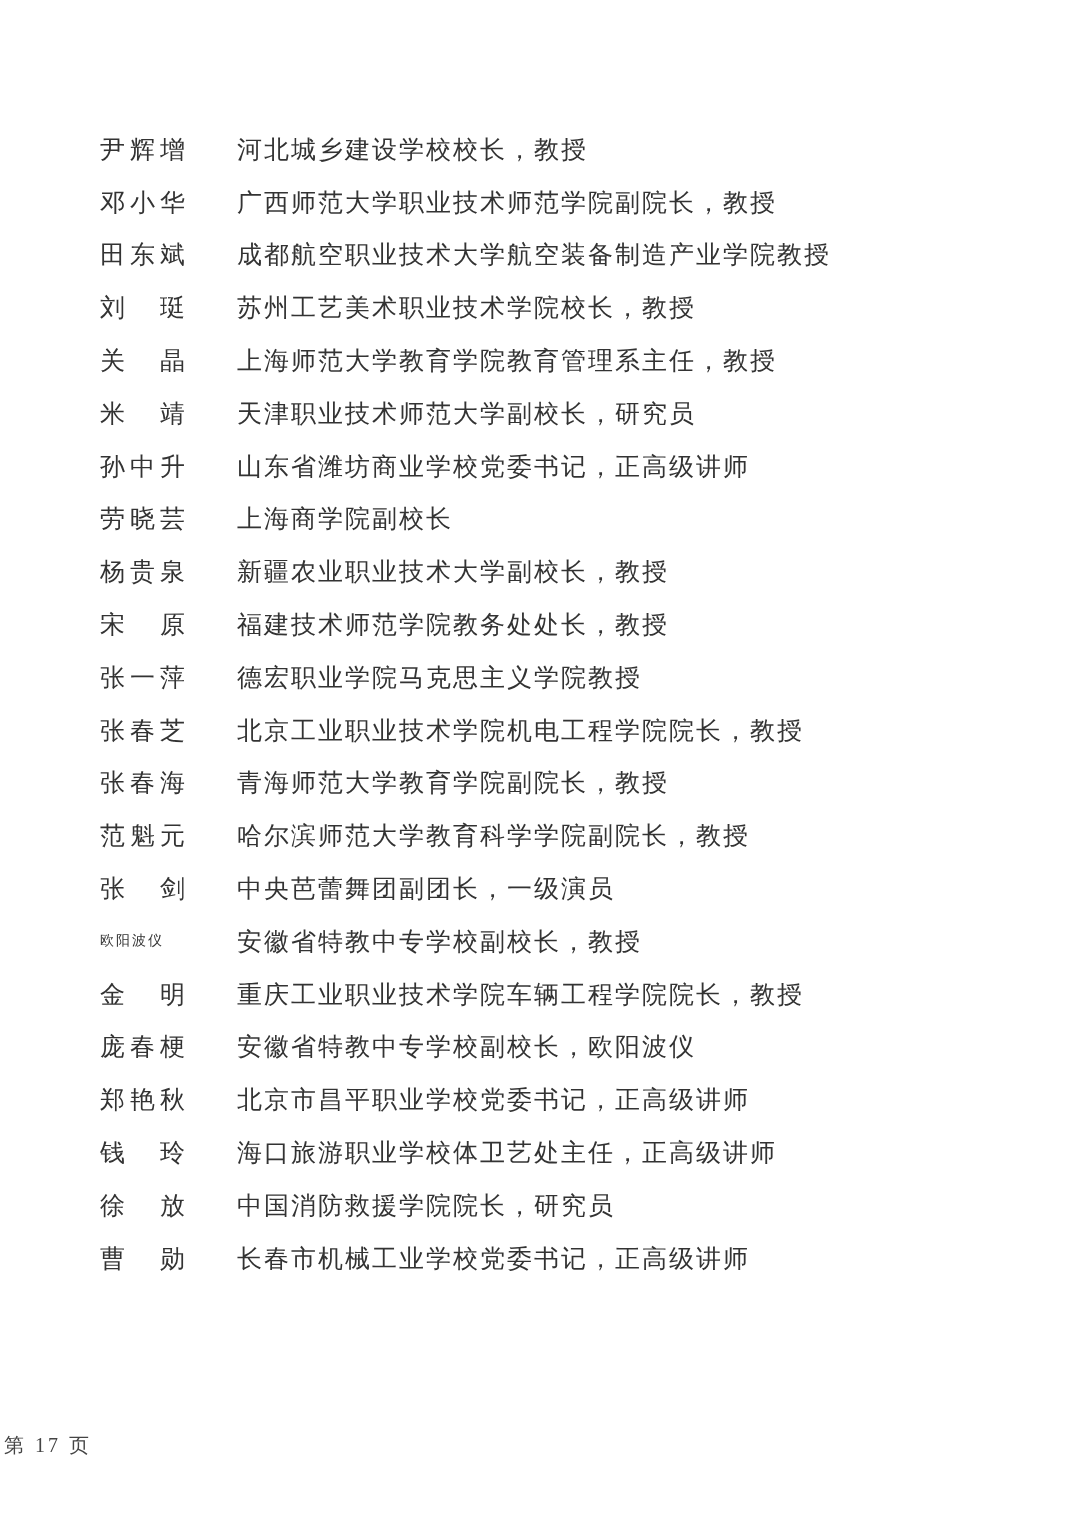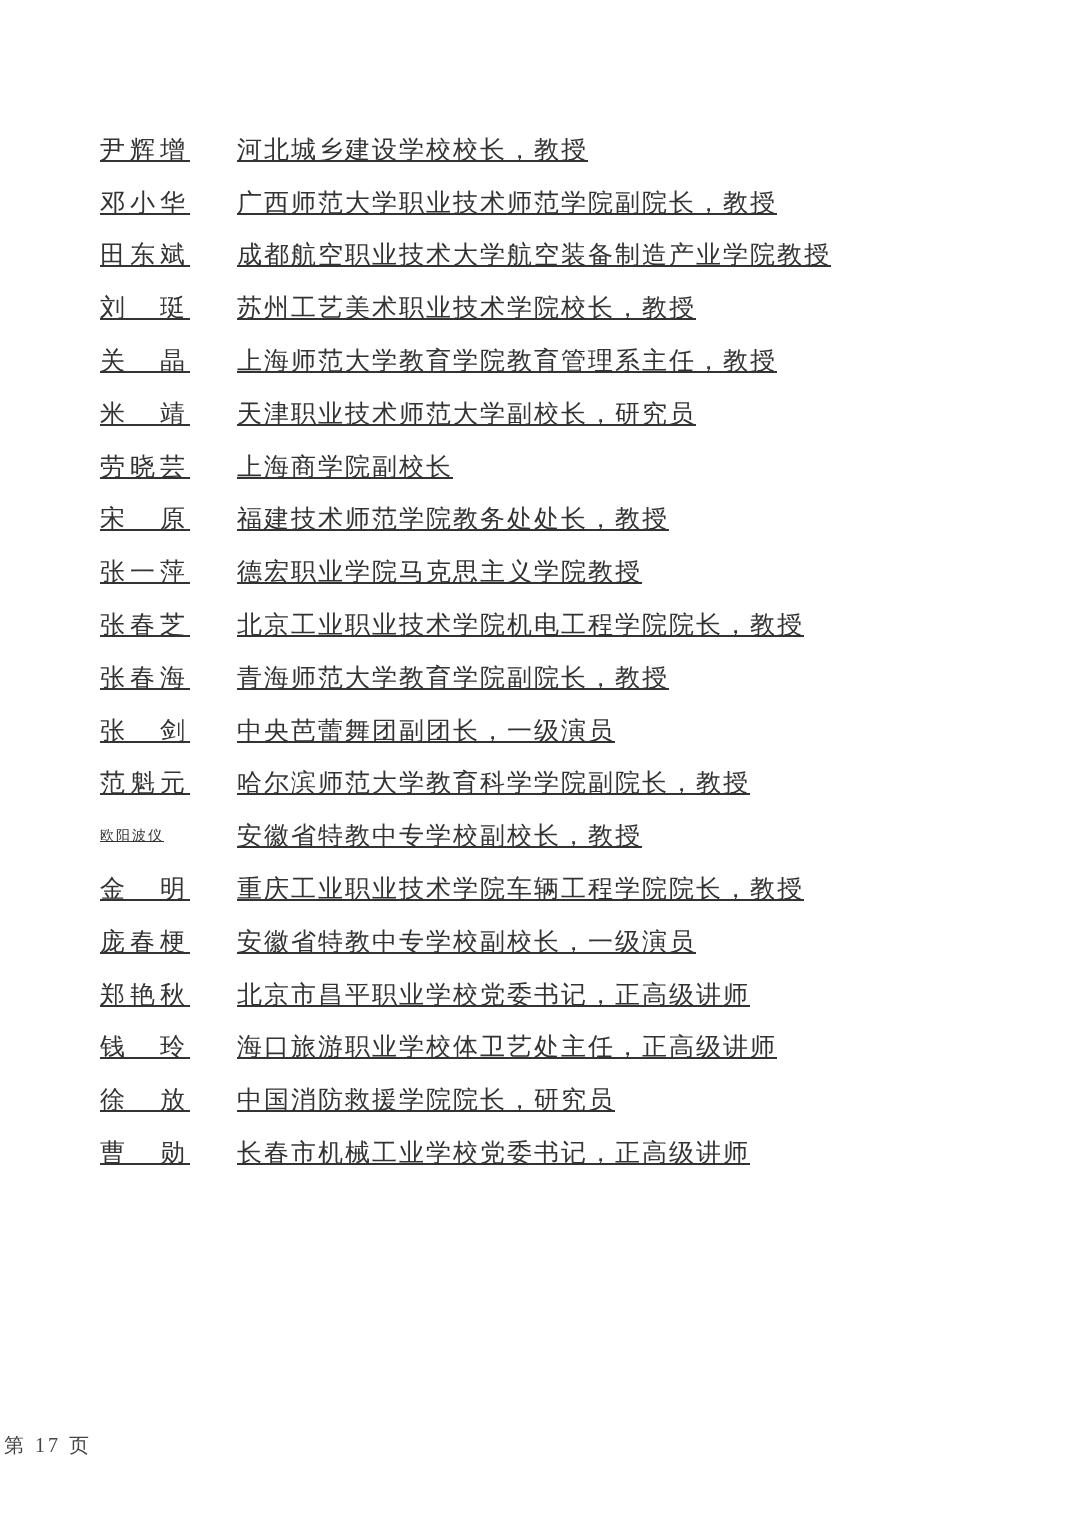--- a/index.html
+++ b/index.html
@@ -15,21 +15,20 @@
     font-family: "Liberation Serif", "DejaVu Serif", serif;
     color: #333333;
     overflow: hidden;
     box-sizing: border-box;
   }
   .list {
     position: absolute;
     top: 123px;
     left: 100px;
     right: 60px;
-    text-decoration: underline;
   }
   .row {
     display: flex;
     align-items: center;
     height: 52.8px;
     white-space: nowrap;
   }
   .name {
     flex: 0 0 137px;
     width: 137px;
@@ -80,58 +79,66 @@
     </div>
     <div class="row">
       <span class="name">关　晶</span>
       <span class="title">上海师范大学教育学院教育管理系主任，教授</span>
     </div>
     <div class="row">
       <span class="name">米　靖</span>
       <span class="title">天津职业技术师范大学副校长，研究员</span>
     </div>
     <div class="row">
+      <span class="name">孙中升</span>
+      <span class="title">山东省潍坊商业学校党委书记，正高级讲师</span>
+    </div>
+    <div class="row">
       <span class="name">劳晓芸</span>
       <span class="title">上海商学院副校长</span>
+    </div>
+    <div class="row">
+      <span class="name">杨贵泉</span>
+      <span class="title">新疆农业职业技术大学副校长，教授</span>
     </div>
     <div class="row">
       <span class="name">宋　原</span>
       <span class="title">福建技术师范学院教务处处长，教授</span>
     </div>
     <div class="row">
       <span class="name">张一萍</span>
       <span class="title">德宏职业学院马克思主义学院教授</span>
     </div>
     <div class="row">
       <span class="name">张春芝</span>
       <span class="title">北京工业职业技术学院机电工程学院院长，教授</span>
     </div>
     <div class="row">
       <span class="name">张春海</span>
       <span class="title">青海师范大学教育学院副院长，教授</span>
     </div>
     <div class="row">
+      <span class="name">范魁元</span>
+      <span class="title">哈尔滨师范大学教育科学学院副院长，教授</span>
+    </div>
+    <div class="row">
       <span class="name">张　剑</span>
       <span class="title">中央芭蕾舞团副团长，一级演员</span>
-    </div>
-    <div class="row">
-      <span class="name">范魁元</span>
-      <span class="title">哈尔滨师范大学教育科学学院副院长，教授</span>
     </div>
     <div class="row">
       <span class="name compact">欧阳波仪</span>
       <span class="title">安徽省特教中专学校副校长，教授</span>
     </div>
     <div class="row">
       <span class="name">金　明</span>
       <span class="title">重庆工业职业技术学院车辆工程学院院长，教授</span>
     </div>
     <div class="row">
       <span class="name">庞春梗</span>
-      <span class="title">安徽省特教中专学校副校长，一级演员</span>
+      <span class="title">安徽省特教中专学校副校长，欧阳波仪</span>
     </div>
     <div class="row">
       <span class="name">郑艳秋</span>
       <span class="title">北京市昌平职业学校党委书记，正高级讲师</span>
     </div>
     <div class="row">
       <span class="name">钱　玲</span>
       <span class="title">海口旅游职业学校体卫艺处主任，正高级讲师</span>
     </div>
     <div class="row">

